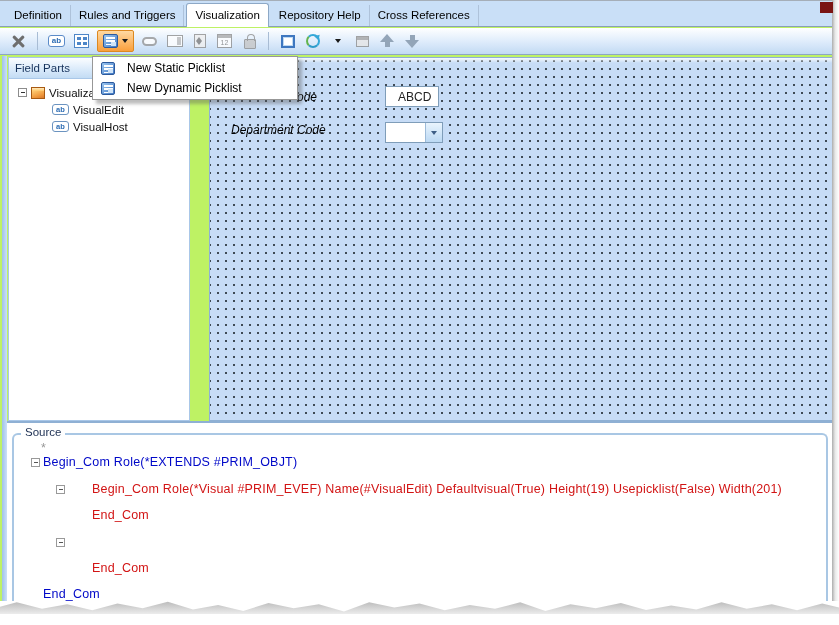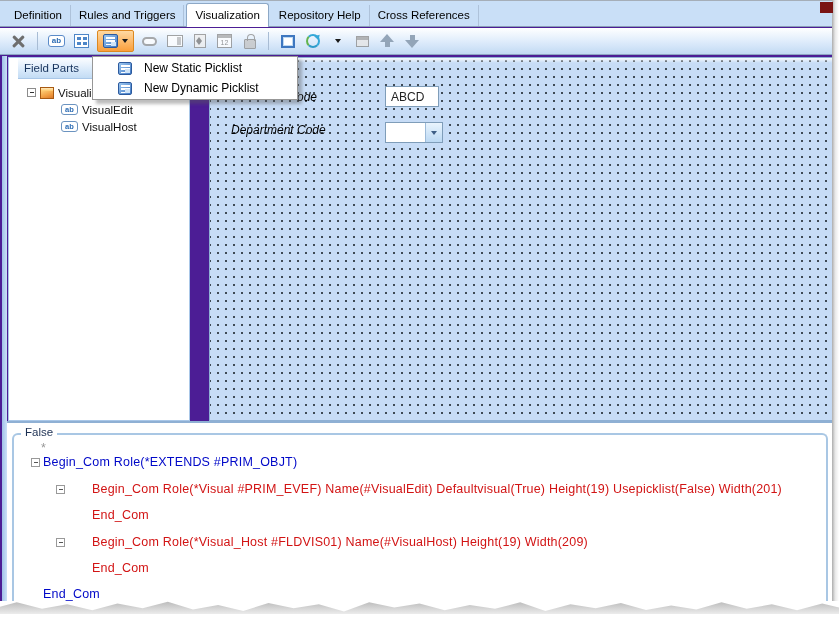--- a/index.html
+++ b/index.html
@@ -1,17 +1,17 @@
 <!DOCTYPE html>
 <html><head>
 <meta charset="utf-8">
 <style>
   * { margin:0; padding:0; box-sizing:border-box; }
   body { background:#fff; font-family:"Liberation Sans", sans-serif; }
-  .screen { position:relative; width:839px; height:625px; background:#4c1d95; overflow:hidden; }
+  .screen { position:relative; width:839px; height:625px; background:#bef264; overflow:hidden; }
 
   
   .topline { position:absolute; left:0; top:0; width:832px; height:1px; background:#A5AEB8; }
   .tabbar { position:absolute; left:0; top:1px; width:832px; height:26px; background:#C9DFF7;
             border-bottom:1px solid #8A9EB6; display:flex; align-items:flex-end; padding-left:6px; }
   .tab { height:21px; line-height:21px; padding:0 8px; font-size:11.5px; color:#000;
          border-right:1px solid #AEC2DA; white-space:nowrap; cursor:default; }
   .tab.active { background:#fff; border:1px solid #8DA8C6; border-bottom:none; border-radius:3px 3px 0 0;
                 height:24px; line-height:23px; margin:0 2px -1px 2px; position:relative; z-index:2; }
   .red-marker { position:absolute; left:820px; top:2px; width:13px; height:11px; background:#7A1414; z-index:31; }
@@ -74,26 +74,26 @@
         border-right:7.5px solid transparent; }
   .ic-arrow::after { content:""; position:absolute; left:5px; width:5px; height:6px; background:#93A5B8; }
   .ic-arrow.up::before { top:1px; border-bottom:8px solid #93A5B8; }
   .ic-arrow.up::after { top:8px; }
   .ic-arrow.down::before { bottom:1px; border-top:8px solid #93A5B8; }
   .ic-arrow.down::after { bottom:8px; }
 
   
   .menu { position:absolute; left:92px; top:56px; width:206px; background:#fff; border:1px solid #979797;
           box-shadow:4px 4px 3px rgba(90,90,90,.4); z-index:20; padding:1px 0; }
-  .menu-item { height:20px; display:flex; align-items:center; gap:12px; padding-left:25px; font-size:12px; color:#000; }
+  .menu-item { height:20px; display:flex; align-items:center; gap:12px; padding-left:8px; font-size:12px; color:#000; }
   .menu-item .ic-pick { width:14px; height:13px; flex:0 0 auto; }
 
   
   .fieldparts { position:absolute; left:8px; top:57px; width:182px; height:364px; background:#fff;
-                border:1px solid #A9C7E8;padding-left:9px; }
+                border:1px solid #A9C7E8; }
   .fp-header { height:21px; background:linear-gradient(#FBFDFF,#D8E9FA 60%,#C3DCF4);
                border-bottom:1px solid #A9C7E8; font-size:11.5px; color:#17335C; display:flex;
                align-items:center; padding-left:6px; }
   .tree { padding-top:5px; font-size:11.5px; color:#101010; }
   .trow { height:17px; display:flex; align-items:center; gap:4px; }
   .trow.root { padding-left:9px; }
   .trow.child { padding-left:43px; }
   .texp { width:9px; height:9px; border:1px solid #8C8C8C; background:#fff; position:relative; flex:0 0 auto; }
   .texp::before { content:""; position:absolute; left:1.5px; right:1.5px; top:3px; height:1px; background:#333; }
   .ic-cube { position:relative; width:14px; height:12px; flex:0 0 auto;
@@ -109,21 +109,21 @@
               background-color:#C7DCF6;
               background-image:radial-gradient(circle,#3F4A55 0.9px,rgba(0,0,0,0) 1.05px);
               background-size:8px 8px; background-position:4px 7px; }
   .designer::before { content:""; position:absolute; left:0; top:0; right:0; height:5px;
               background:linear-gradient(rgba(255,255,255,.85),rgba(255,255,255,0)); }
   .dz-label { position:absolute; font-size:12px; color:#000; white-space:nowrap;font-style:italic; }
   .dz-label1 { left:87px; top:32px; }
   .dz-label2 { left:21px; top:65px; }
   .dz-textbox { position:absolute; left:175px; top:28px; width:54px; height:21px; background:#fff;
                 border:1px solid #7F9DB9; font-size:12px; color:#222; display:flex; align-items:center;
-                padding-left:5px; }
+                padding-left:12px; }
   .dz-combo { position:absolute; left:175px; top:64px; width:58px; height:21px; background:#fff;
               border:1px solid #7F9DB9; display:flex; }
   .combo-value { flex:1; font-size:12px; display:flex; align-items:center; padding-left:4px; color:#222; }
   .combo-btn { width:17px; height:100%; margin-left:auto; background:linear-gradient(#E9F4FD,#BCD9F4);
                border-left:1px solid #9DBBD9; display:flex; align-items:center; justify-content:center; }
   .combo-btn .ic-caret { border-top-color:#3E5E86; }
 
   
   .wborder-left { position:absolute; left:2px; top:56px; width:5px; height:546px;
                   background:linear-gradient(to right,#9FC2E8,#CBE0F8); }
@@ -267,30 +267,29 @@
       <span>New Static Picklist</span>
     </div>
     <div class="menu-item">
       <span class="ic-pick"></span>
       <span>New Dynamic Picklist</span>
     </div>
   </div>
 
   <div class="hsep"></div>
   <div class="source">
-    <div class="src-label">False</div>
+    <div class="src-label">Source</div>
     <div class="src-box"></div>
     <div class="sline sl0 c-comment">*</div>
     <span class="sexp se1"></span>
     <div class="sline sl1 c-blue">Begin_Com Role(*EXTENDS #PRIM_OBJT)</div>
     <span class="sexp se2"></span>
     <div class="sline sl2 c-red">Begin_Com Role(*Visual #PRIM_EVEF) Name(#VisualEdit) Defaultvisual(True) Height(19) Usepicklist(False) Width(201)</div>
     <div class="sline sl3 c-red">End_Com</div>
     <span class="sexp se3"></span>
-    <div class="sline sl4 c-red">Begin_Com Role(*Visual_Host #FLDVIS01) Name(#VisualHost) Height(19) Width(209)</div>
     <div class="sline sl5 c-red">End_Com</div>
     <div class="sline sl6 c-blue">End_Com</div>
   </div>
 
   <div class="torn-bottom"></div>
   <div class="torn-right"></div>
 
 </div>
 
 </body></html>

